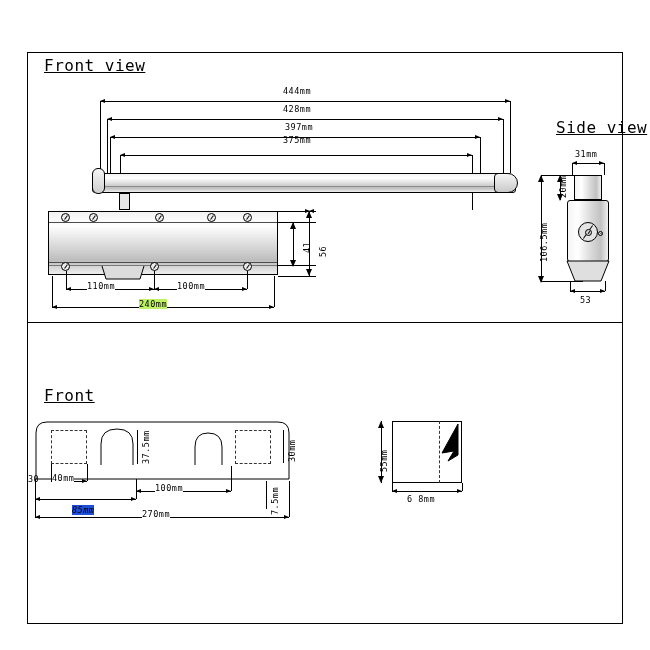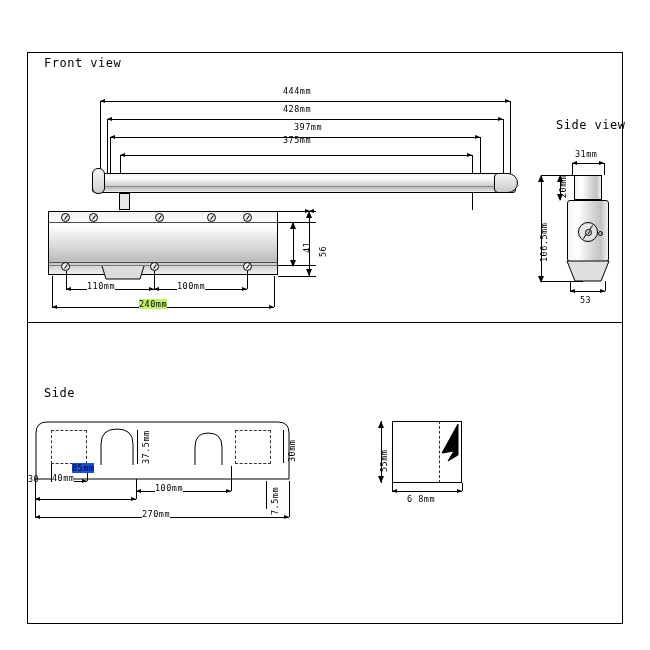--- a/index.html
+++ b/index.html
@@ -1,21 +1,21 @@
 <!DOCTYPE html>
 <html><head>
 <meta charset="utf-8">
 <style>
   html,body{margin:0;padding:0;background:#ffffff;}
   body{width:650px;height:650px;font-family:"DejaVu Sans Mono",monospace;color:#000;}
   #sheet{position:relative;width:650px;height:650px;overflow:hidden;}
   .frame{position:absolute;left:27px;top:52px;width:596px;height:572px;border:1px solid #000;box-sizing:border-box;}
   .divider{position:absolute;left:27px;top:322px;width:596px;height:0;border-top:1px solid #000;}
   .lbl{position:absolute;font-family:"DejaVu Sans Mono",monospace;font-size:11px;color:#000;white-space:nowrap;letter-spacing:0.5px;}
-  .title{font-size:12px;}
+  .title{font-size:16px;text-decoration:underline;}
   .dim{font-size:8.5px;}
   .dim.v{transform-origin:left top;transform:rotate(-90deg);}
   .ln{position:absolute;background:#000;}
   .h{height:1px;}
   .v{width:1px;}
   .dash-v{position:absolute;width:0;border-left:1px dashed #333;}
   .box{position:absolute;border:1px solid #000;box-sizing:border-box;}
   .grad{position:absolute;box-sizing:border-box;border:1px solid #000;
         background:linear-gradient(to bottom,#f2f2f2 0%,#ffffff 22%,#d9d9d9 55%,#bdbdbd 78%,#efefef 100%);}
   .gradv{position:absolute;box-sizing:border-box;border:1px solid #000;
@@ -31,36 +31,36 @@
 </head>
 <body>
 
 <div id="sheet">
 
   <div class="frame"></div>
   <div class="divider"></div>
 
   <div class="lbl title" style="left:44px;top:56px;">Front view</div>
   <div class="lbl title" style="left:556px;top:118px;text-align:right;">Side view</div>
-  <div class="lbl title" style="left:44px;top:386px;">Side</div>
+  <div class="lbl title" style="left:44px;top:386px;">Front</div>
 
   <div class="ln h arrowL arrowR" style="left:100px;top:101px;width:410px;"></div>
   <div class="tick" style="left:100px;top:101px;height:72px;"></div>
   <div class="tick" style="left:510px;top:101px;height:72px;"></div>
   <div class="lbl dim" style="left:283px;top:86px;">444mm</div>
 
   <div class="ln h arrowL arrowR" style="left:107px;top:119px;width:396px;"></div>
   <div class="tick" style="left:107px;top:119px;height:56px;"></div>
   <div class="tick" style="left:503px;top:119px;height:56px;"></div>
   <div class="lbl dim" style="left:283px;top:104px;">428mm</div>
 
   <div class="ln h arrowL arrowR" style="left:110px;top:137px;width:370px;"></div>
   <div class="tick" style="left:110px;top:137px;height:52px;"></div>
   <div class="tick" style="left:480px;top:137px;height:52px;"></div>
-  <div class="lbl dim" style="left:294px;top:122px;">397mm</div>
+  <div class="lbl dim" style="left:285px;top:122px;">397mm</div>
 
   <div class="ln h arrowL arrowR" style="left:120px;top:155px;width:352px;"></div>
   <div class="tick" style="left:120px;top:155px;height:55px;"></div>
   <div class="tick" style="left:472px;top:155px;height:55px;"></div>
   <div class="lbl dim" style="left:283px;top:135px;">375mm</div>
 
   <div class="grad" style="left:92px;top:173px;width:424px;height:20px;border-radius:9px 9px 3px 3px;"></div>
   <div class="ln h" style="left:93px;top:186px;width:422px;background:#8a8a8a;"></div>
 
   <div class="box" style="left:92px;top:168px;width:13px;height:26px;border-radius:6px;background:linear-gradient(to bottom,#f5f5f5,#cfcfcf);"></div>
@@ -174,21 +174,21 @@
   <div class="tick" style="left:51px;top:464px;height:17px;"></div>
   <div class="tick" style="left:87px;top:464px;height:17px;"></div>
   <div class="lbl dim" style="left:52px;top:473px;background:#fff;">40mm</div>
 
   <div class="lbl dim v" style="left:141px;top:464px;">37.5mm</div>
   <div class="ln v" style="left:137px;top:430px;height:34px;"></div>
 
   <div class="ln h arrowL arrowR" style="left:35px;top:499px;width:101px;"></div>
   <div class="tick" style="left:35px;top:479px;height:20px;"></div>
   <div class="tick" style="left:136px;top:479px;height:20px;"></div>
-  <div class="lbl dim" style="left:72px;top:463px;background:#1d4ed8;">85mm</div>
+  <div class="lbl dim" style="left:72px;top:505px;background:#1d4ed8;font-style:italic;">85mm</div>
 
   <div class="ln h arrowL arrowR" style="left:136px;top:491px;width:95px;"></div>
   <div class="tick" style="left:231px;top:466px;height:25px;"></div>
   <div class="lbl dim" style="left:155px;top:483px;background:#fff;">100mm</div>
 
   <div class="lbl dim v" style="left:287px;top:462px;">30mm</div>
   <div class="ln v" style="left:283px;top:430px;height:33px;"></div>
 
   <div class="lbl dim v" style="left:270px;top:515px;">7.5mm</div>
   <div class="ln v" style="left:266px;top:481px;height:28px;"></div>

